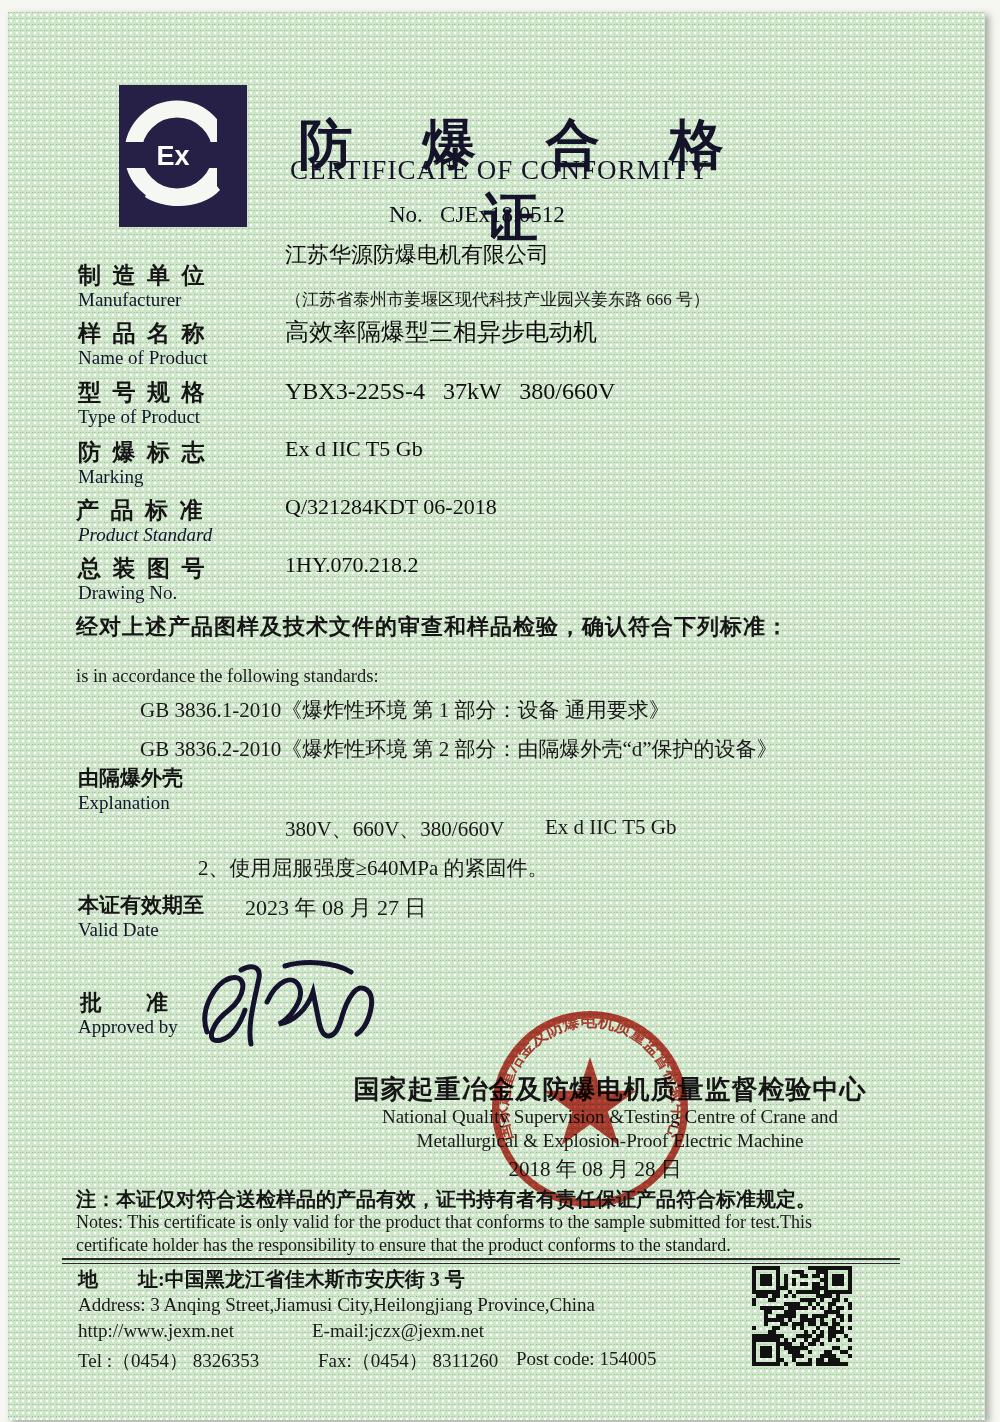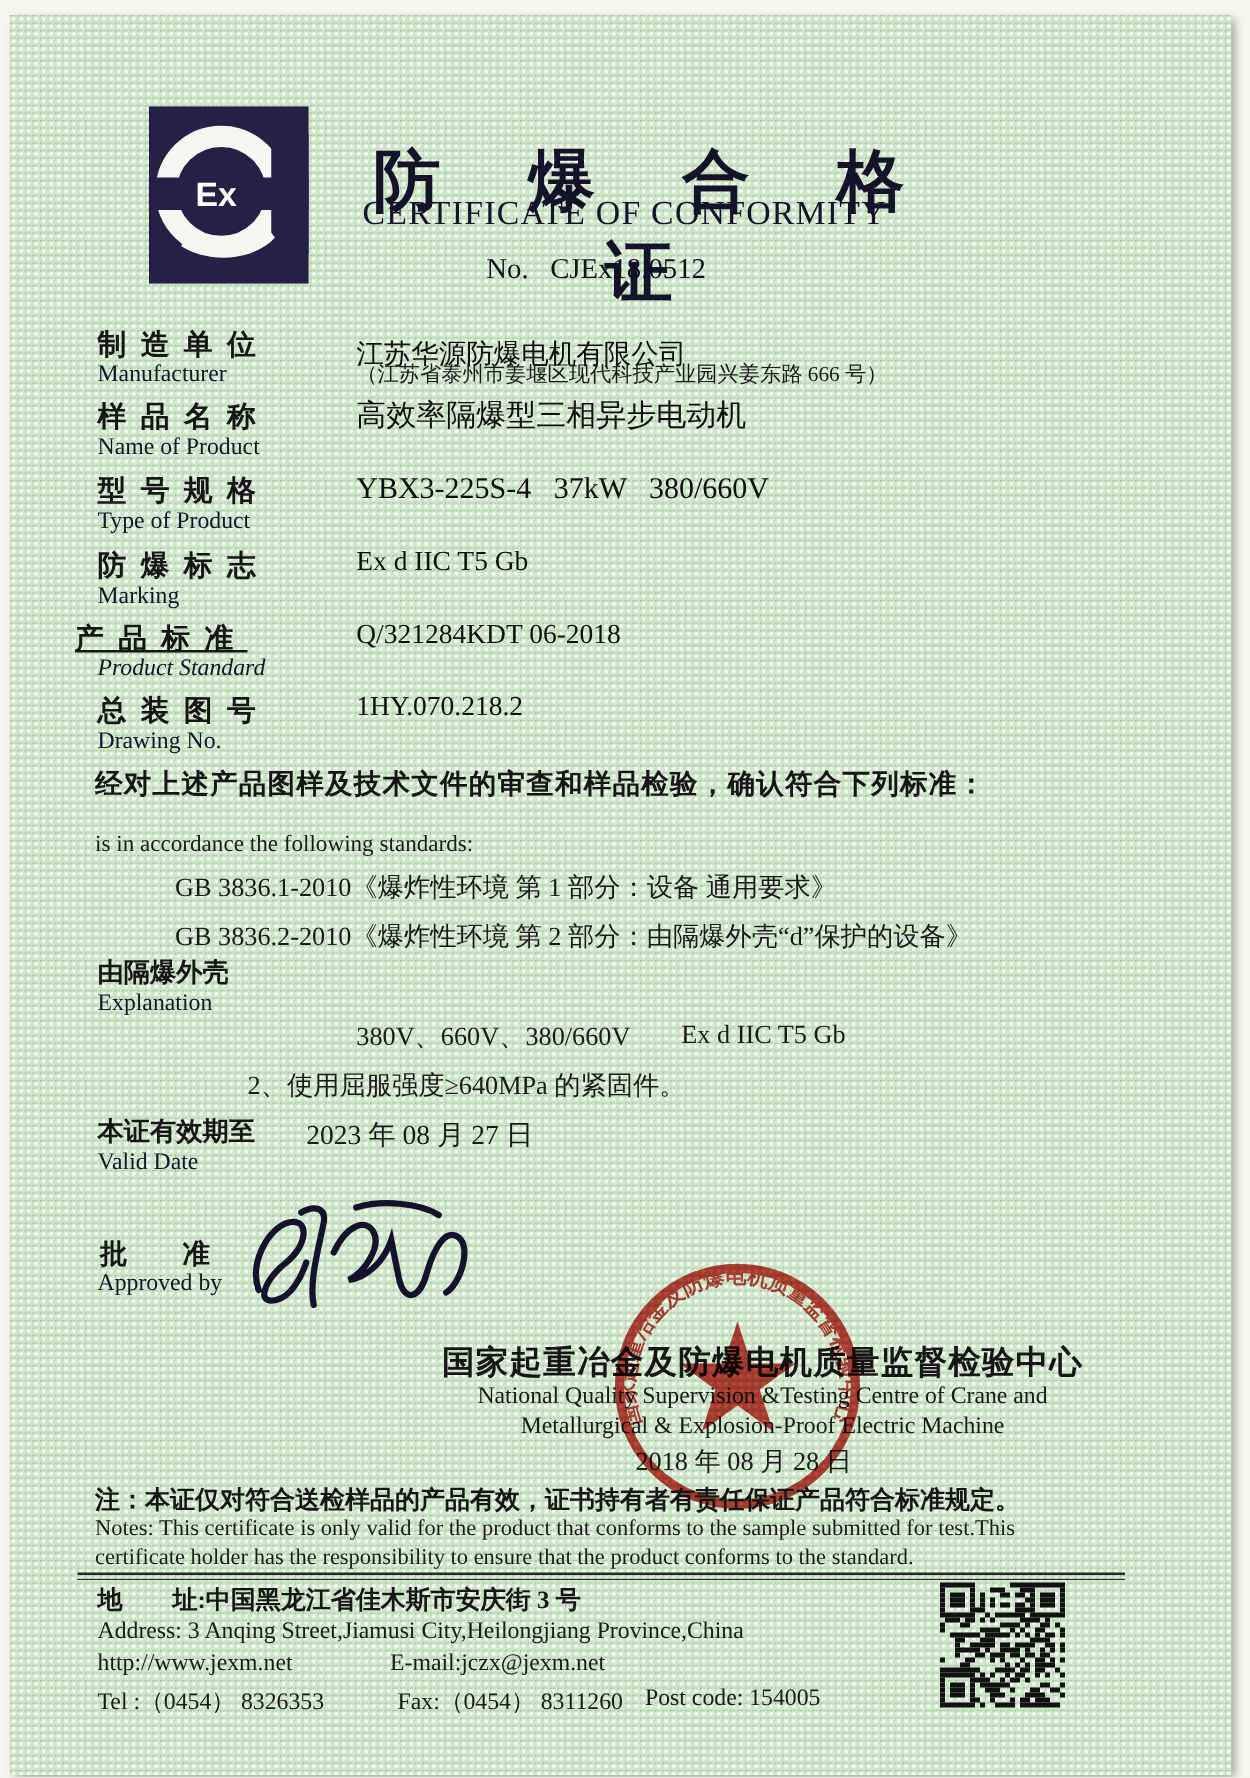--- a/index.html
+++ b/index.html
@@ -47,21 +47,21 @@
       <text x="54" y="80" fill="#ffffff" font-size="27" font-weight="bold" font-family="Liberation Sans, sans-serif" text-anchor="middle">Ex</text>
     </svg>
 
     <div class="abs title-cn t" style="left:290px;top:96px;width:470px;margin-top:13px;">防 爆 合 格 证</div>
     <div class="abs title-en serif t" style="left:290px;top:155px;width:470px;">CERTIFICATE OF CONFORMITY</div>
     <div class="abs no-line serif t" style="left:389px;top:202px;">No.   CJEx18.0512</div>
 
     <div>
       <div class="abs cn-label spread t" style="left:78px;top:260px;font-size:23px;">制造单位</div>
       <div class="abs en-sub serif t" style="left:78px;top:289px;">Manufacturer</div>
-      <div class="abs value serif t" style="left:285px;top:268px;">江苏华源防爆电机有限公司</div>
+      <div class="abs value serif t" style="left:285px;top:240px;">江苏华源防爆电机有限公司</div>
       <div class="abs serif t" style="left:285px;top:288px;font-size:17px;">（江苏省泰州市姜堰区现代科技产业园兴姜东路 666 号）</div>
     </div>
 
     <div>
       <div class="abs cn-label spread t" style="left:78px;top:318px;font-size:23px;">样品名称</div>
       <div class="abs en-sub serif t" style="left:78px;top:347px;">Name of Product</div>
       <div class="abs value serif t" style="left:285px;top:316px;font-size:24px;">高效率隔爆型三相异步电动机</div>
     </div>
 
     <div>
@@ -70,21 +70,21 @@
       <div class="abs value serif t" style="left:285px;top:378px;font-size:24px;">YBX3-225S-4   37kW   380/660V</div>
     </div>
 
     <div>
       <div class="abs cn-label spread t" style="left:78px;top:437px;font-size:23px;">防爆标志</div>
       <div class="abs en-sub serif t" style="left:78px;top:466px;">Marking</div>
       <div class="abs value serif t" style="left:285px;top:436px;">Ex d IIC T5 Gb</div>
     </div>
 
     <div>
-      <div class="abs cn-label spread t" style="left:60px;top:495px;font-size:23px;text-decoration:underline;">产品标准</div>
+      <div class="abs cn-label spread t" style="left:76px;top:495px;font-size:23px;">产品标准</div>
       <div class="abs en-sub serif t" style="left:78px;top:524px;font-style:italic;">Product Standard</div>
       <div class="abs value serif t" style="left:285px;top:494px;">Q/321284KDT 06-2018</div>
     </div>
 
     <div>
       <div class="abs cn-label spread t" style="left:78px;top:553px;font-size:23px;">总装图号</div>
       <div class="abs en-sub serif t" style="left:78px;top:582px;">Drawing No.</div>
       <div class="abs value serif t" style="left:285px;top:552px;">1HY.070.218.2</div>
     </div>
 

